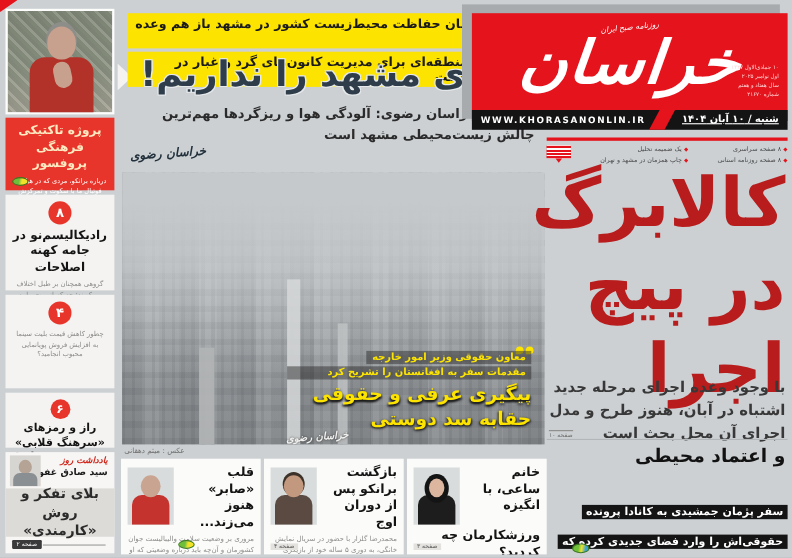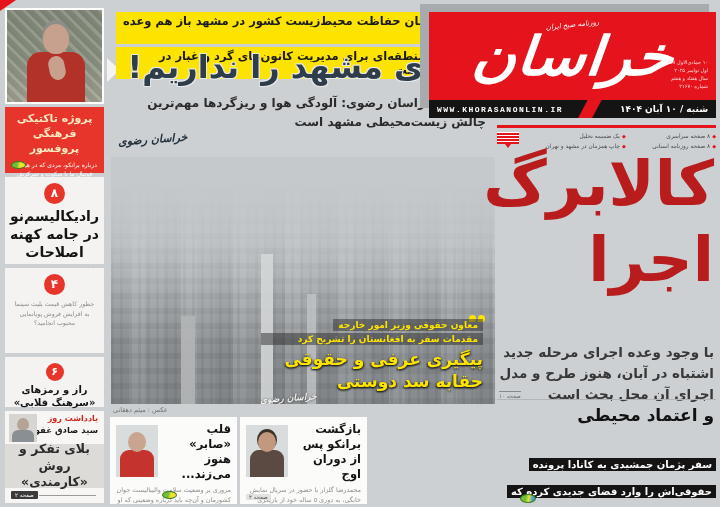--- a/index.html
+++ b/index.html
@@ -34,30 +34,30 @@
     background:linear-gradient(100deg,#6fbf3b 40%,#f0e32a 60%); border:1px solid #3c7a1e; }
   .branko-box .green-logo{ position:absolute; left:6px; bottom:4px; }
 
   .numcard{ background:#f4f3f1; text-align:center; padding-top:6px; }
   .card8{ top:177px; height:87px; }
   .card4{ top:268px; height:85px; }
   .card6{ top:357px; height:50px; }
   .numcircle{ width:21px; height:21px; border-radius:50%; background:#e8352b; color:#fff;
     font-size:12px; font-weight:bold; line-height:21px; margin:0 auto 3px auto; }
   .card6 .numcircle{ width:18px; height:18px; line-height:18px; font-size:11px; margin-bottom:2px;}
-  .numtitle{ font-size:14px; font-weight:bold; color:#141414; line-height:1.3; padding:0 4px;}
+  .numtitle{ font-size:11px; font-weight:bold; color:#141414; line-height:1.3; padding:0 4px;}
   .card6 .numtitle{ font-size:10px; }
   .numbody{ font-size:6.2px; color:#8a8a88; line-height:1.55; padding:0 7px; margin-top:4px;}
 
   .note-card{ top:411px; height:92px; background:#f7f6f4; }
   .note-head{ position:relative; height:33px; padding:3px 4px 0 4px; }
   .note-photo{ position:absolute; left:4px; top:3px; width:28px; height:28px; background:#d7d5d2; overflow:hidden;}
   .n-head{ position:absolute; left:8px; top:4px; width:12px; height:13px; border-radius:50%; background:#b5a396;}
   .n-body{ position:absolute; left:3px; top:16px; width:22px; height:12px; border-radius:6px 6px 0 0; background:#8a8f93;}
-  .note-label{ color:#d0261c; font-size:8px; font-weight:bold; padding-right:2px;}
+  .note-label{ color:#d0261c; font-size:8px; font-weight:bold; padding-right:2px;font-style:italic;}
   .note-author{ color:#1a1a1a; font-size:8.5px; font-weight:bold; text-align:right; padding-right:2px; margin-top:2px;}
   .note-titlebox{ height:44px; background:#dcdbd7; display:flex; align-items:center; justify-content:center;}
   .note-title{ font-size:12.5px; font-weight:bold; color:#2b2b2b; text-align:center; line-height:1.35;}
   .note-foot{ position:relative; height:14px; }
   .note-page{ position:absolute; left:6px; top:3px; background:#3a3a3a; color:#fff; font-size:5.5px;
     padding:1px 4px; border-radius:1px;}
   .note-line{ position:absolute; left:34px; right:8px; top:7px; height:1px; background:#9a9a98;}
 
   
   .lead-arrow{ left:107px; top:58px; width:0; height:0;
@@ -122,23 +122,23 @@
   .mast{ left:429px; top:12px; width:287px; height:98px; background:#e4131c; overflow:visible;}
   .mast-tagline{ position:absolute; top:9px; left:0; right:0; text-align:center; color:#fff;
     font-size:7px; font-style:italic; transform:rotate(-6deg);}
   .mast-title{ position:absolute; top:10px; left:0; right:0; text-align:center; color:#ffffff;
     font-size:54px; font-weight:bold; font-style:italic; letter-spacing:-3px;
     transform:scaleX(1.12) skewX(-4deg); line-height:1.3;}
   .mast-meta{ position:absolute; right:8px; bottom:20px; text-align:right; color:#ffd9d9;
     font-size:5px; line-height:1.6; }
   .mast-strip{ position:absolute; left:0; right:0; bottom:-8px; height:18px; background:#141414;
     display:flex; align-items:center; justify-content:space-between; padding:0 8px;}
-  .mast-date{ color:#fff; font-size:9px; font-weight:bold; }
+  .mast-date{ color:#fff; font-size:9px; font-weight:bold;text-decoration:underline; }
   .mast-slash{ width:14px; height:26px; background:#e4131c; transform:skewX(-28deg); margin-top:-8px;}
-  .mast-url{ color:#fff; font-size:8px; font-weight:bold; letter-spacing:1.5px; direction:ltr;font-family:Liberation Mono, monospace;}
+  .mast-url{ color:#fff; font-size:8px; font-weight:bold; letter-spacing:1.5px; direction:ltr;}
 
   
   .rule-red{ left:497px; top:125px; width:219px; height:3px; background:#e4131c; }
   .info-row{ left:497px; top:131px; width:219px; display:flex; align-items:flex-start;
     justify-content:space-between; font-size:5.8px; color:#4a4a4a; }
   .info-group div{ line-height:1.8; white-space:nowrap; }
   .bullet::before{ content:"◆"; color:#e4131c; font-size:5px; margin-left:2px; }
   .info-badge{ width:22px; height:12px; background:#e4131c; margin-top:1px;
     background-image:repeating-linear-gradient(0deg,#e4131c 0 2px,#ffffff 2px 3px);}
   .info-badge::after{ content:""; display:block; margin:12px auto 0 auto; width:0; height:0;
@@ -250,20 +250,30 @@
   <div class="abs bcard bcardB bB">
     <div class="bphoto">
       <div class="p-body"></div>
       <div class="p-head"></div>
     </div>
     <div class="btitle">بازگشت برانکو پس از دوران اوج</div>
     <div class="bbody">محمدرضا گلزار با حضور در سریال نمایش خانگی، به دوری ۵ ساله خود از بازیگری پایان می‌دهد</div>
     <div class="bpage">صفحه ۴</div>
   </div>
 
+  <div class="abs bcard bcardC bC">
+    <div class="bphoto">
+      <div class="p-body"></div>
+      <div class="p-head"></div>
+      <div class="p-face"></div>
+    </div>
+    <div class="btitle">خانم ساعی، با انگیزه ورزشکارمان چه کردید؟</div>
+
+    <div class="bpage">صفحه ۳</div>
+  </div>
 
   <div class="abs mast-shadow"></div>
   <div class="abs mast">
     <div class="mast-tagline">روزنامه صبح ایران</div>
     <div class="mast-title">خراسان</div>
     <div class="mast-meta">
       <div>۱۰ جمادی‌الاول ۱۴۴۷</div>
       <div>اول نوامبر ۲۰۲۵</div>
       <div>سال هفتاد و هفتم</div>
       <div>شماره ۲۱۶۷۰</div>
@@ -284,20 +294,21 @@
     </div>
     <div class="info-group">
       <div class="bullet">یک ضمیمه تحلیل</div>
       <div class="bullet">چاپ همزمان در مشهد و تهران</div>
     </div>
     <div class="info-badge"></div>
   </div>
 
   <div class="abs story-headline">
     <div>کالابرگ</div>
+    <div>در پیچ</div>
     <div>اجرا</div>
   </div>
 
   <div class="abs story-deck">با وجود وعده اجرای مرحله جدید اشتباه در آبان، هنوز طرح و مدل اجرای آن محل بحث است</div>
   <div class="abs story-page">صفحه ۱۰</div>
   <div class="abs divider"></div>
 
   <div class="abs pejman-h">
     <div>و اعتماد محیطی</div>
   </div>

